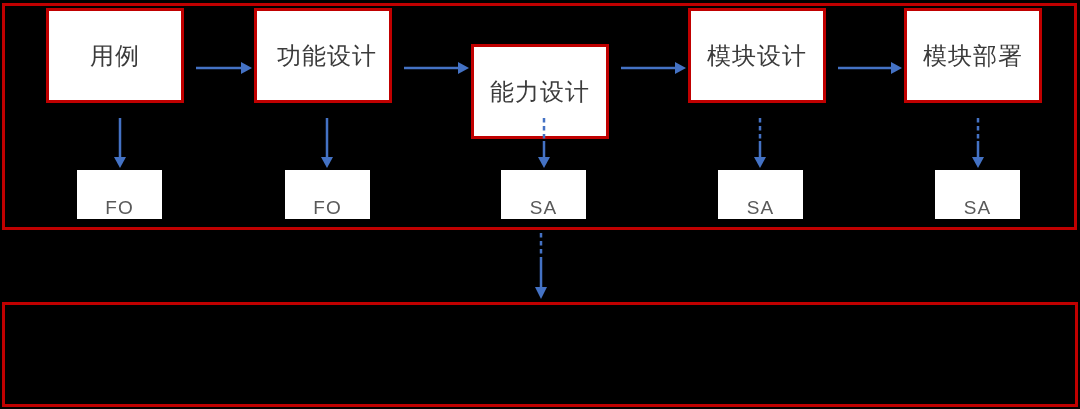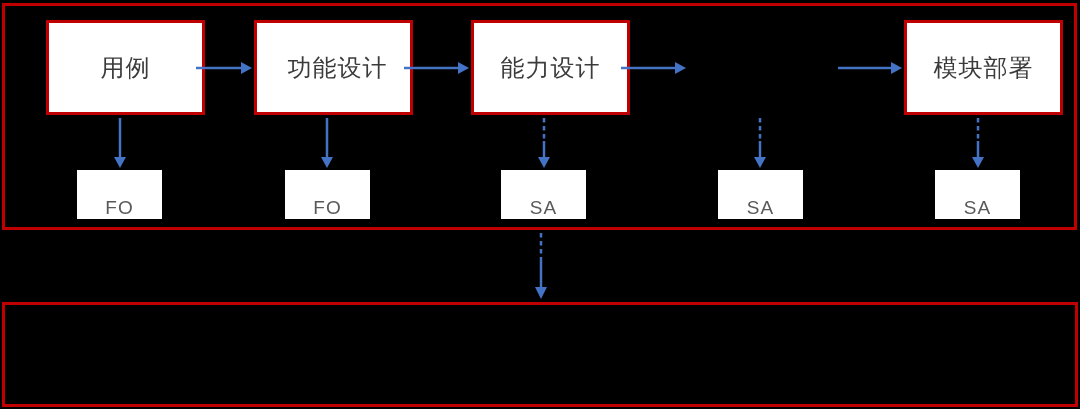--- a/index.html
+++ b/index.html
@@ -26,22 +26,22 @@
   .container-frame {
     position: absolute;
     border: 3px solid var(--container-border);
     background: transparent;
   }
   .top-frame  { left: 2px; top: 3px;   width: 1075px; height: 227px; }
   .bottom-frame { left: 2px; top: 302px; width: 1076px; height: 105px; }
 
   .stage-box {
     position: absolute;
-    top: 20px;
-    width: 159px;
+    top: 8px;
+    width: 138px;
     height: 95px;
     background: var(--box-fill);
     border: 3px solid var(--box-border);
     display: flex;
     align-items: center;
     justify-content: center;
   }
   .stage-box span {
     font-size: 24px;
     color: var(--box-text);
@@ -58,21 +58,21 @@
     align-items: flex-end;
     justify-content: center;
   }
   .tag-box span {
     font-size: 19px;
     color: var(--tag-text);
     letter-spacing: 1px;
   }
   .stage-1 { left: 46px; }
   .stage-2 { left: 254px; padding-left: 8px; }
-  .stage-3 { left: 471px; }
+  .stage-3 { left: 471px; margin-top: 36px; }
   .stage-4 { left: 688px; }
   .stage-5 { left: 904px; }
   .tag-1 { left: 77px; }
   .tag-2 { left: 285px; }
   .tag-3 { left: 501px; }
   .tag-4 { left: 718px; }
   .tag-5 { left: 935px; }
 
   svg.arrows {
     position: absolute;
@@ -97,20 +97,23 @@
   <div class="container-frame top-frame"></div>
 
   <div class="stage-box stage-1">
     <span>用例</span>
   </div>
   <div class="stage-box stage-2">
     <span>功能设计</span>
   </div>
   <div class="stage-box stage-3">
     <span>能力设计</span>
+  </div>
+  <div class="stage-box stage-4">
+    <span>模块设计</span>
   </div>
   <div class="stage-box stage-5">
     <span>模块部署</span>
   </div>
 
   <div class="tag-box tag-1">
     <span>FO</span>
   </div>
   <div class="tag-box tag-2">
     <span>FO</span>

